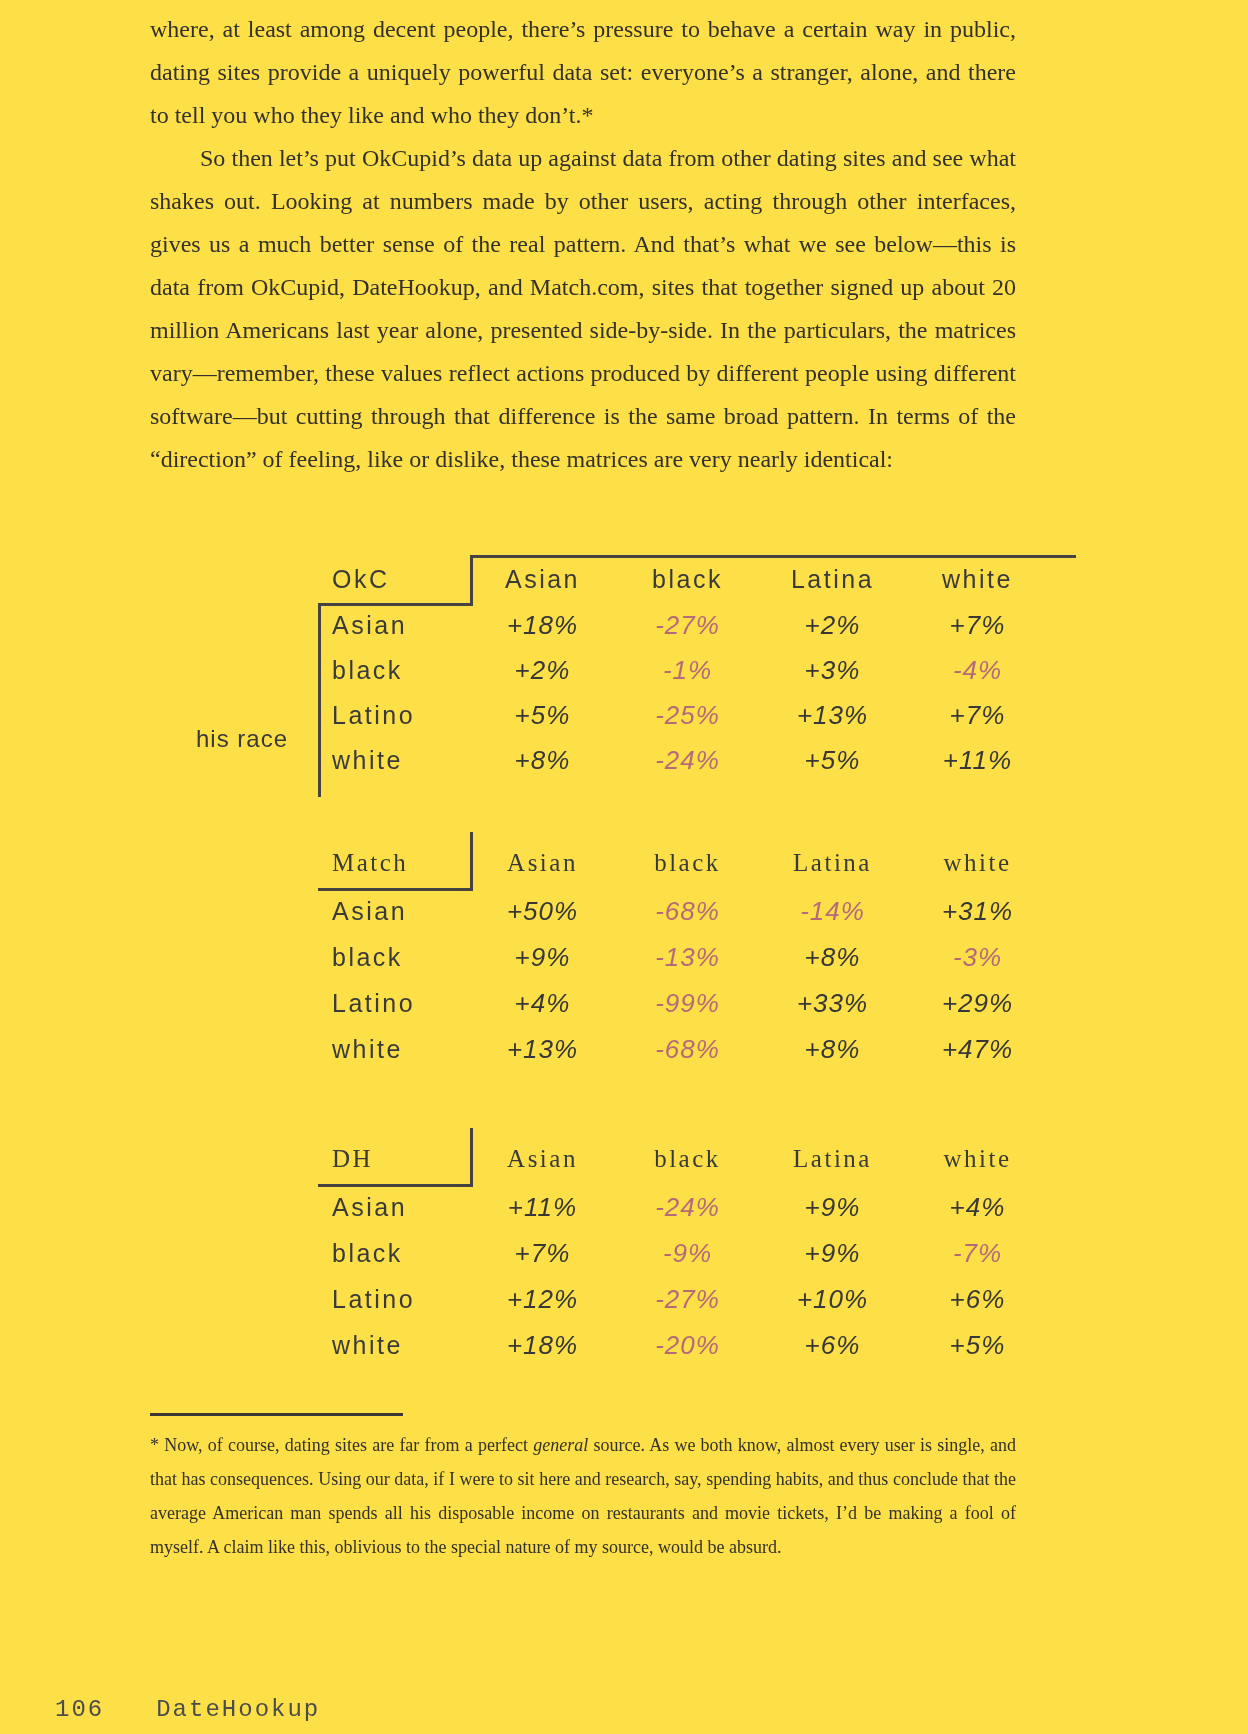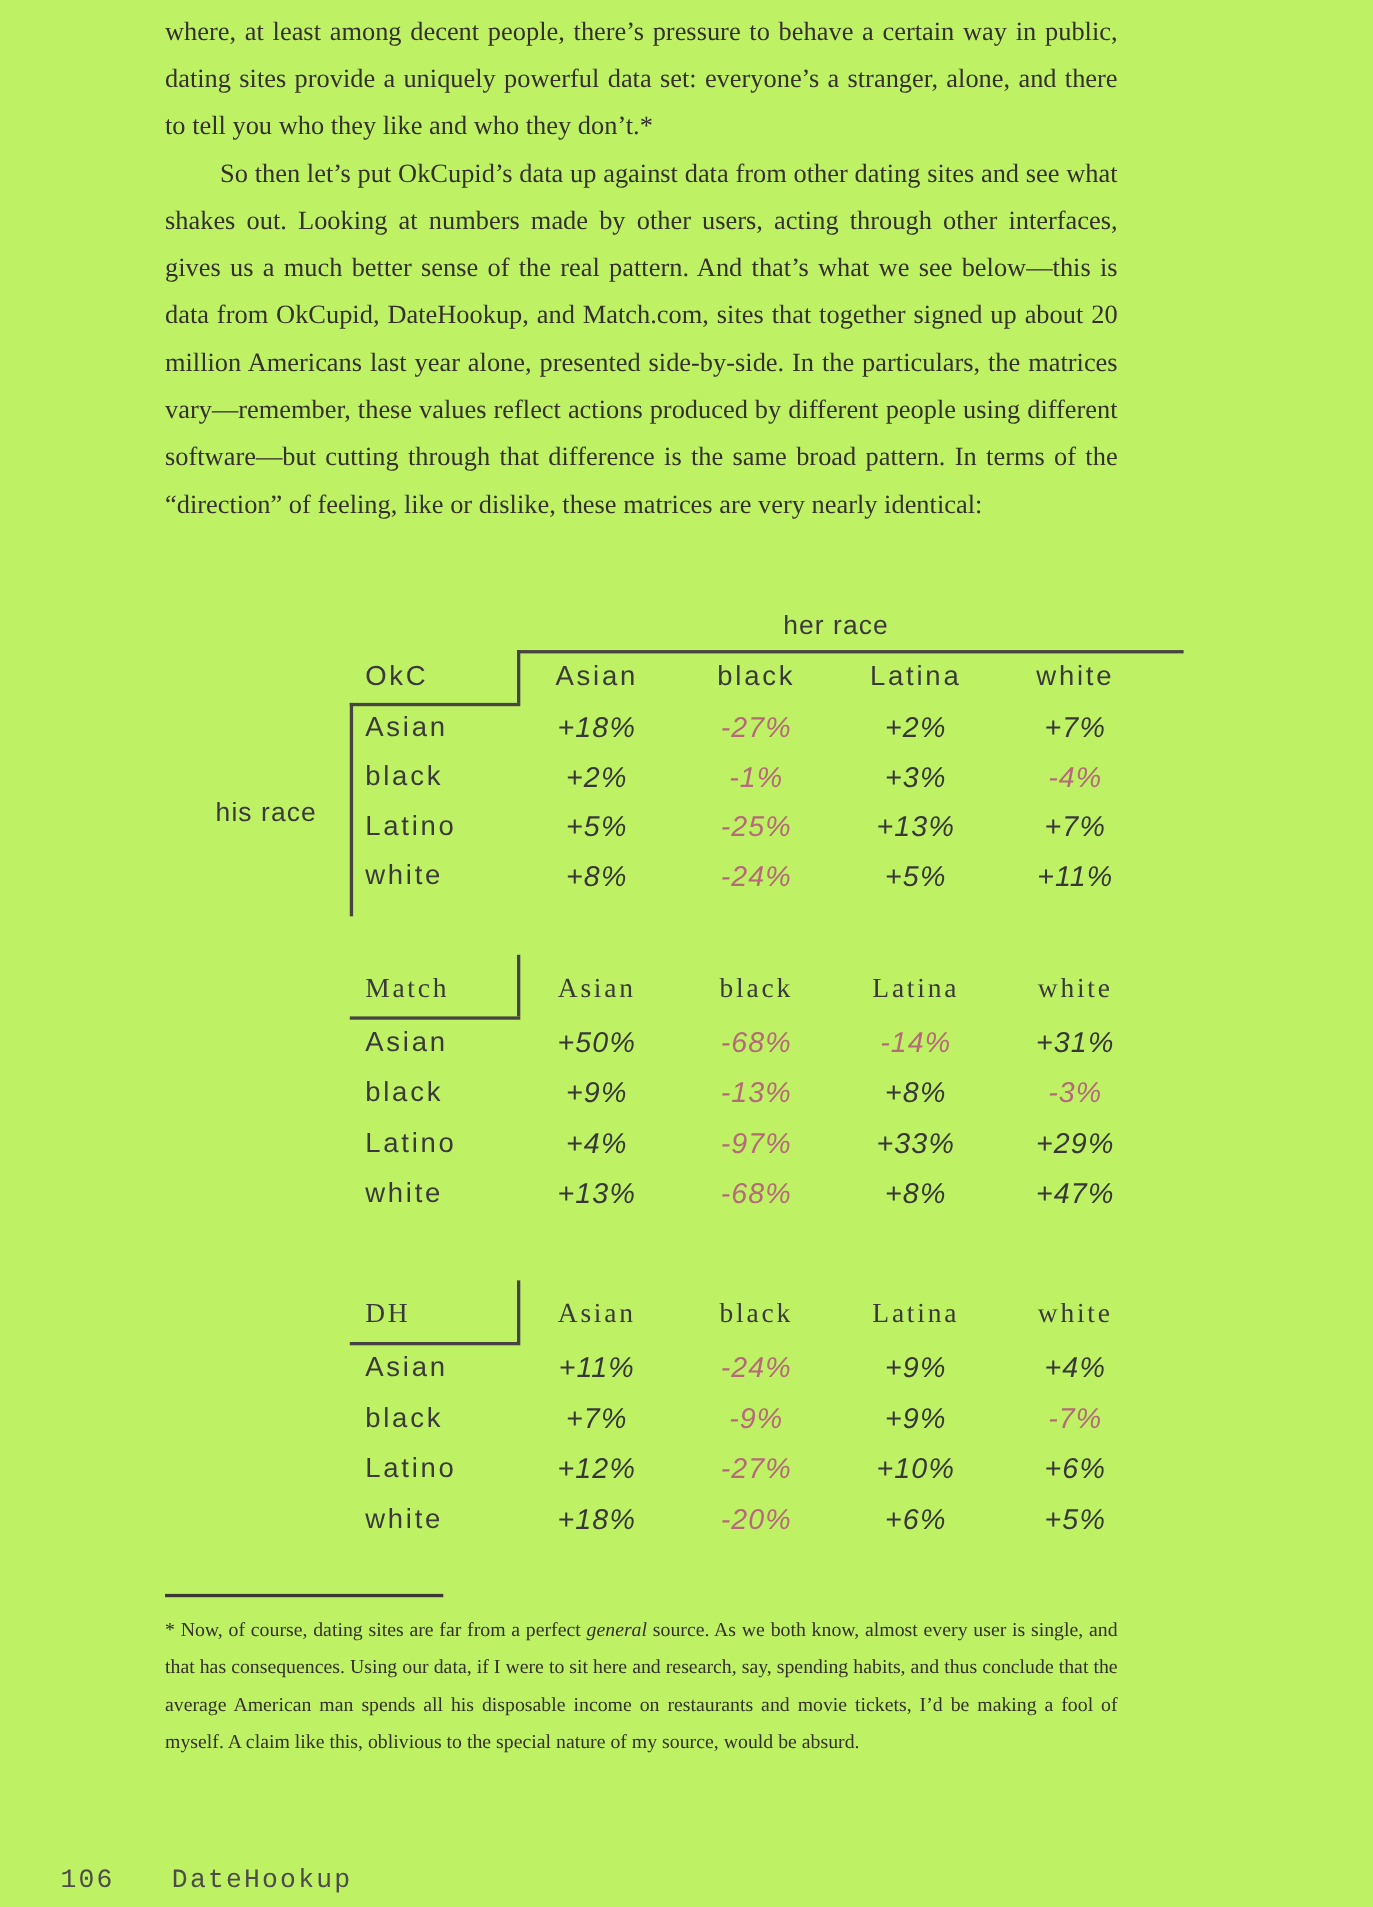--- a/index.html
+++ b/index.html
@@ -1,20 +1,20 @@
 <!DOCTYPE html>
 <html><head>
 <meta charset="utf-8">
 <style>
   * { margin:0; padding:0; box-sizing:border-box; }
   html,body { background:#ffffff; }
   .page {
     position:relative;
     width:1248px; height:1734px;
-    background:#bef264;
+    background:#fde047;
     overflow:hidden;
     font-family:"Liberation Serif", serif;
     color:#34302d;
   }
   .content { margin-left:150px; width:866px; padding-top:8px; }
 
   
   .bpara {
     font-size:24px; line-height:43px;
     text-align:justify;
@@ -94,21 +94,20 @@
   <div class="content">
 
     <div>
         <p class="bpara">where, at least among decent people, there’s pressure to behave a certain way in public, dating sites provide a uniquely powerful data set: everyone’s a stranger, alone, and there to tell you who they like and who they don’t.*</p>
         <p class="bpara indent">So then let’s put OkCupid’s data up against data from other dating sites and see what shakes out. Looking at numbers made by other users, acting through other interfaces, gives us a much better sense of the real pattern. And that’s what we see below—this is data from OkCupid, DateHookup, and Match.com, sites that together signed up about 20 million Americans last year alone, presented side-by-side. In the particulars, the matrices vary—remember, these values reflect actions produced by different people using different software—but cutting through that difference is the same broad pattern. In terms of the “direction” of feeling, like or dislike, these matrices are very nearly identical:</p>
       </div>
 
     <section class="matrices">
 
       <div class="matrix-wrap okc">
-        <div class="her-race">her race</div>
         <div class="grid okc-grid">
           <div class="bline okc-top"></div>
           <div class="bline okc-stepv"></div>
           <div class="bline okc-steph"></div>
           <div class="bline okc-leftv"></div>
         <div class="cell head label-col table-label">OkC</div>
             <div class="cell head col-head">Asian</div>
             <div class="cell head col-head">black</div>
             <div class="cell head col-head">Latina</div>
             <div class="cell head col-head">white</div>
@@ -150,21 +149,21 @@
             <div class="cell value neg">-68%</div>
             <div class="cell value neg">-14%</div>
             <div class="cell value">+31%</div>
             <div class="cell row-label">black</div>
             <div class="cell value">+9%</div>
             <div class="cell value neg">-13%</div>
             <div class="cell value">+8%</div>
             <div class="cell value neg">-3%</div>
             <div class="cell row-label">Latino</div>
             <div class="cell value">+4%</div>
-            <div class="cell value neg">-97%</div>
+            <div class="cell value neg">-99%</div>
             <div class="cell value">+33%</div>
             <div class="cell value">+29%</div>
             <div class="cell row-label">white</div>
             <div class="cell value">+13%</div>
             <div class="cell value neg">-68%</div>
             <div class="cell value">+8%</div>
             <div class="cell value">+47%</div>
           </div>
       </div>
 

